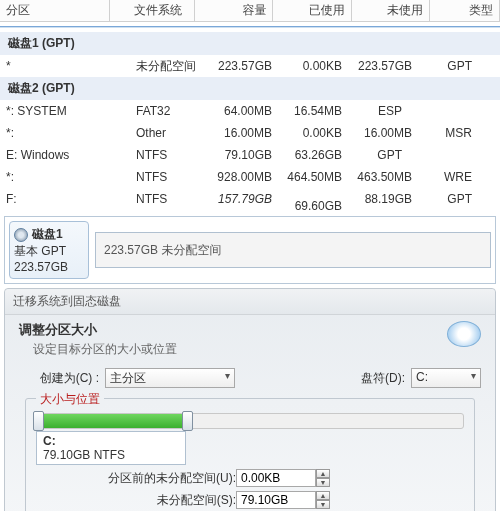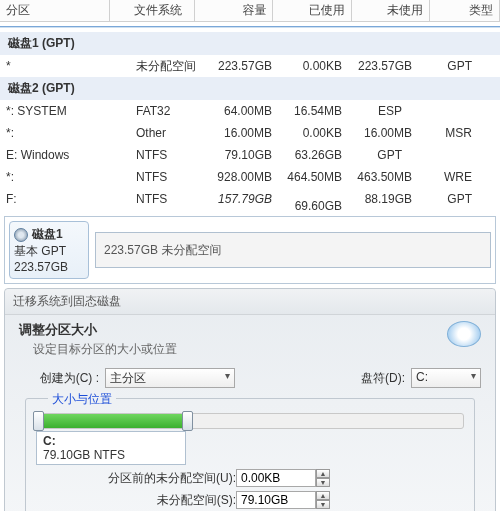--- a/index.html
+++ b/index.html
@@ -22,21 +22,21 @@
 .wiz-head { display: flex; align-items: flex-start; }
 .wiz-head-text { flex: 1; }
 .wiz-head h3 { font-size: 13px; font-weight: bold; color: #333; }
 .wiz-head p { font-size: 12px; color: #666; margin: 2px 0 0 14px; }
 .cloud-icon { width: 34px; height: 26px; border-radius: 50%; background: radial-gradient(circle,#fff 30%,#a8cff0 80%); border: 1px solid #80b0d8; }
 .row-form { display: flex; align-items: center; gap: 6px; margin: 10px 0 0 20px; font-size: 12px; }
 .row-form label { min-width: 60px; text-align: right; }
 .select { height: 20px; border: 1px solid #a8a8a8; background: linear-gradient(#fff,#eee); font-size: 12px; padding: 1px 20px 1px 4px; position: relative; display: inline-flex; align-items: flex-start; }
 .select::after { content: "▾"; position: absolute; right: 4px; color: #555; font-size: 10px; }
 .fieldset { border: 1px solid #c0c8d0; border-radius: 3px; margin: 10px 6px 0 6px; padding: 12px 10px 8px 10px; position: relative; }
-.fieldset .legend { position: absolute; top: -8px; left: 22px; background: #eef1f4; padding: 0 4px; font-size: 12px; color: #1d4ed8; }
+.fieldset .legend { position: absolute; top: -8px; left: 10px; background: #eef1f4; padding: 0 4px; font-size: 12px; color: #b91c1c; }
 .track { height: 16px; background: #f0f0f0; border: 1px solid #c8c8c8; border-radius: 3px; position: relative; margin: 2px 0; }
 .fill { height: 100%; width: 35%; background: linear-gradient(#6fd65f,#3bb02f); border-radius: 2px 0 0 2px; }
 .handle { position: absolute; top: -3px; width: 11px; height: 20px; background: linear-gradient(#fff,#d8e0e8); border: 1px solid #8090a0; border-radius: 2px; }
 .part-box { border: 1px solid #b0c0d0; background: #fff; width: 35%; padding: 2px 6px; margin-top: 0; font-size: 12px; }
 .spin-row { display: flex; align-items: center; margin: 4px 0 0 60px; font-size: 12px; }
 .spin-row label { width: 140px; text-align: right; }
 .spin { display: flex; align-items: center; }
 .spin input { width: 80px; height: 18px; border: 1px solid #a8a8a8; padding: 0 4px; font-size: 12px; }
 .spin-btns { display: flex; flex-direction: column; }
 .spin-btns span { width: 14px; height: 9px; border: 1px solid #999; background: linear-gradient(#fff,#ddd); font-size: 7px; line-height: 7px; text-align: center; color: #555; }

